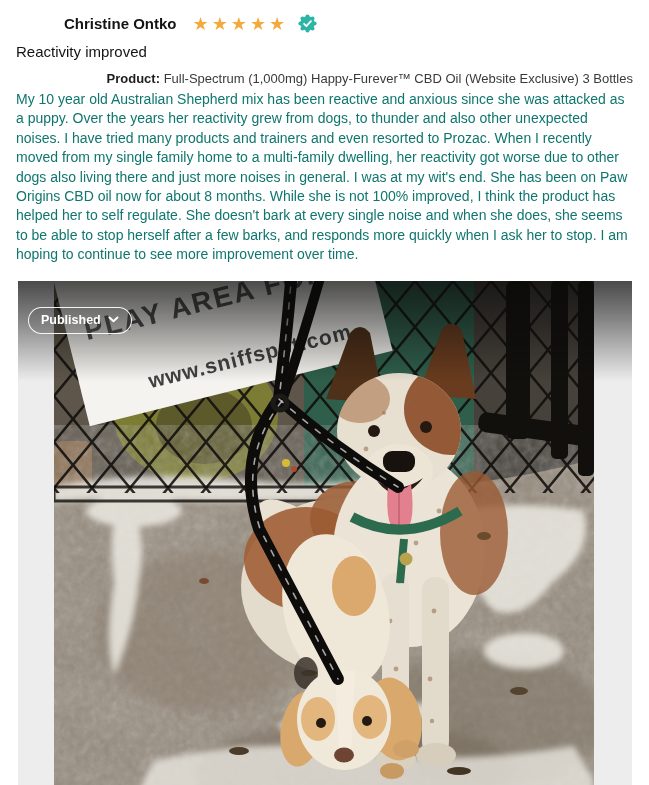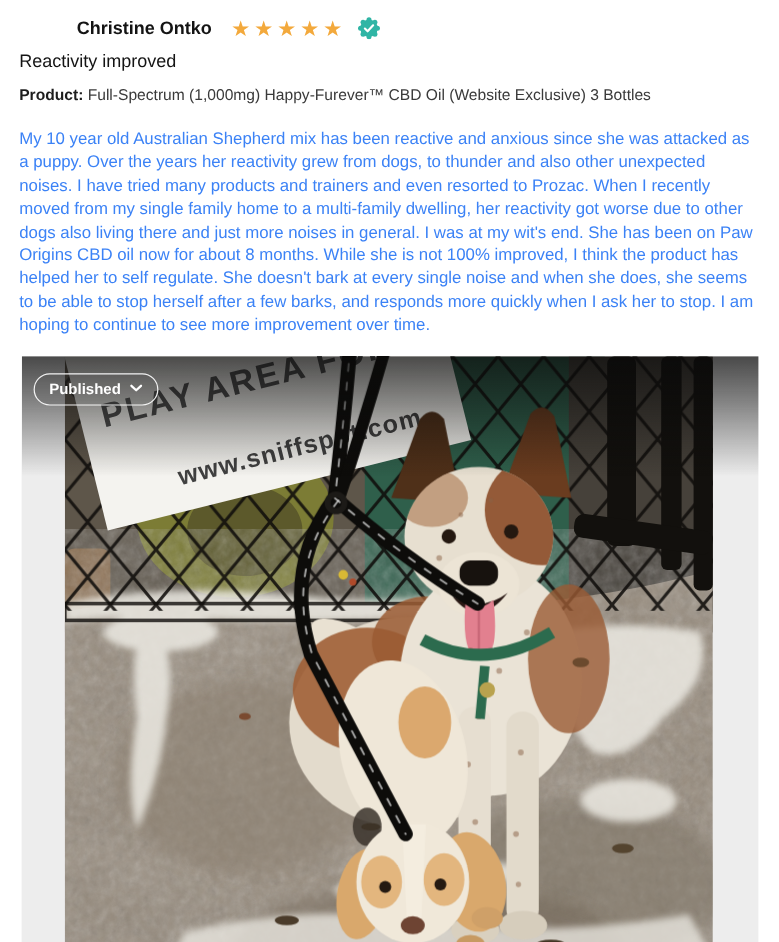--- a/index.html
+++ b/index.html
@@ -8,35 +8,35 @@
     width:649px; height:785px; overflow:hidden; position:relative;
     font-family:"Liberation Sans","DejaVu Sans",sans-serif;
     -webkit-font-smoothing:antialiased;
   }
   .content { padding:14px 16px 0 16px; }
   .header-row { display:flex; align-items:center; gap:12px; }
   .reviewer-name { font-size:15px; font-weight:700; color:#141414;margin-left:48px; }
   .stars { font-size:18px; color:#F3A93C; letter-spacing:3px; line-height:1; margin-left:4px; white-space:nowrap; }
   .verified { width:19px; height:19px; flex:0 0 auto; margin-left:-2px; }
   .review-title { margin-top:10px; font-size:15px; font-weight:400; color:#141414; }
-  .product-line { margin-top:11px; font-size:13px; color:#3a3a3a; }
+  .product-line { margin-top:11px; font-size:13px; color:#3a3a3a;text-align:right; }
   .product-line b { color:#1d1d1d; font-weight:700; }
-  .review-body { margin-top:20px; font-size:14px; line-height:19.4px; color:#3b82f6; max-width:620px; }
+  .review-body { margin-top:4px; font-size:14px; line-height:19.4px; color:#0f766e; max-width:620px; }
   .media {
     position:relative; margin:16px 17px 0 18px; height:517px;
     background:#ededed; overflow:hidden;
   }
   .photo-wrap { position:absolute; top:0; bottom:0; left:36px; width:540px; }
   .photo-wrap svg { display:block; width:540px; height:517px; }
   .media-top-gradient {
     position:absolute; top:0; left:0; right:0; height:100px; pointer-events:none;
     background:linear-gradient(to bottom, rgba(10,10,10,0.72) 0%, rgba(10,10,10,0.45) 40%, rgba(10,10,10,0) 100%);
   }
   .status-btn {
-    position:absolute; top:14px; left:10px; z-index:3;
+    position:absolute; top:26px; left:10px; z-index:3;
     display:inline-flex; align-items:center; gap:7px;
     padding:5px 12px 6px 12px; border:1.5px solid rgba(255,255,255,0.92);
     border-radius:16px; background:rgba(80,80,80,0.18);
     color:#ffffff; font-size:12.5px; font-weight:700; cursor:pointer;
   }
   .status-btn svg { display:block; }
 </style>
 </head>
 <body>
 

